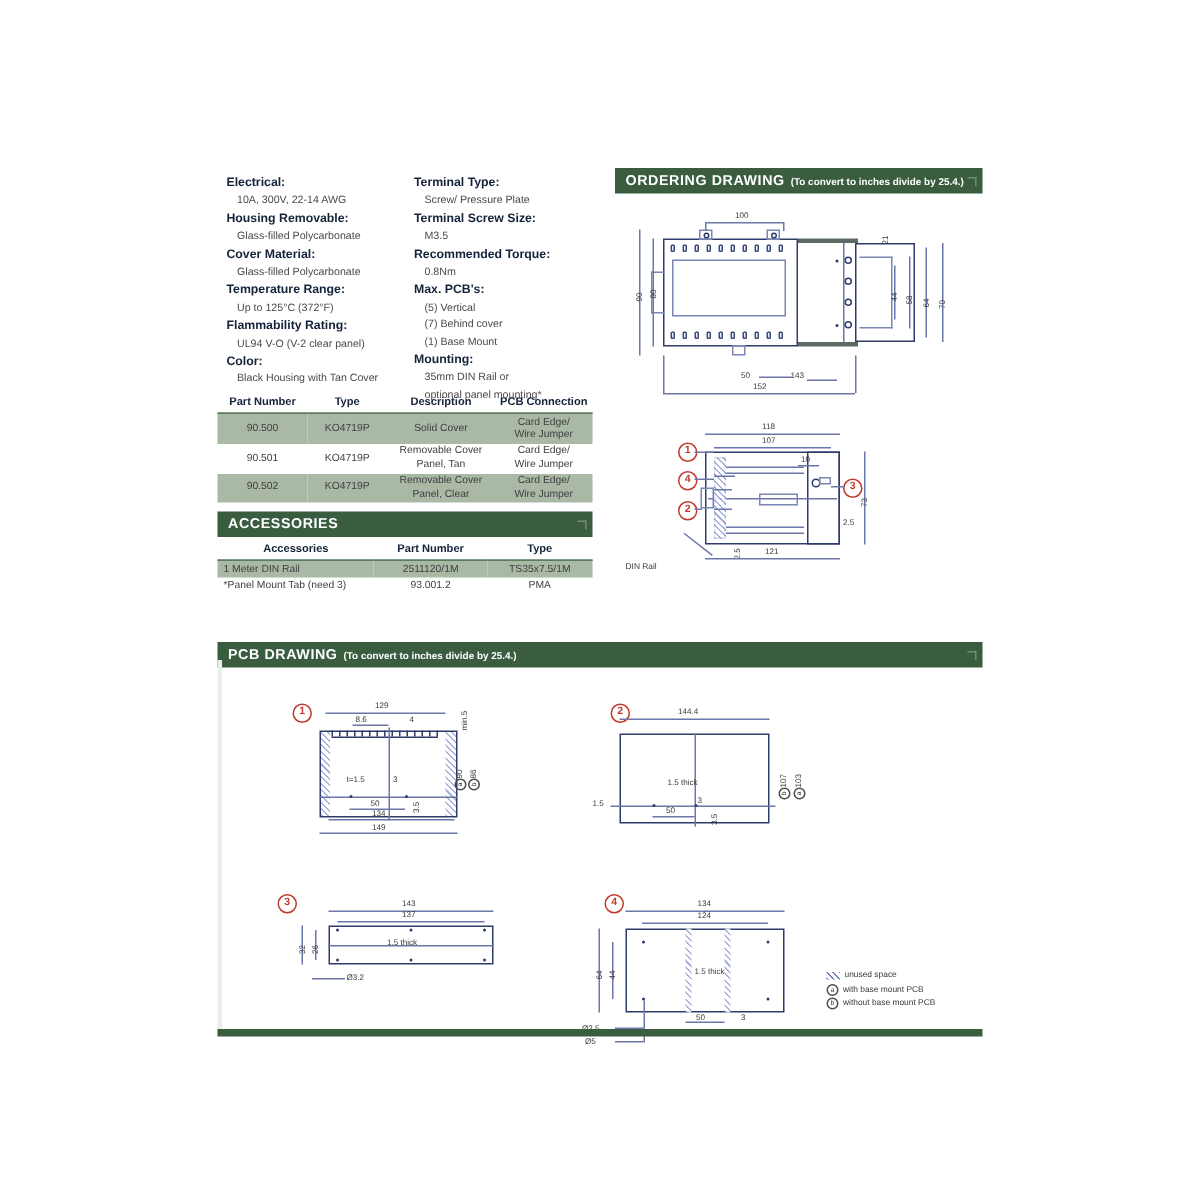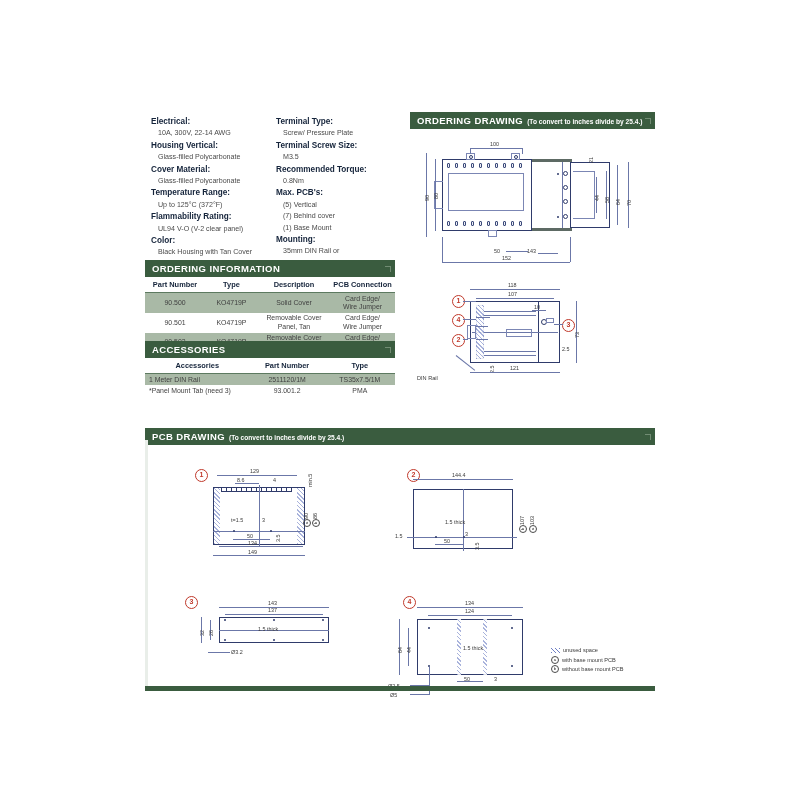--- a/index.html
+++ b/index.html
@@ -110,21 +110,21 @@
 </head>
 <body>
 
 <div class="page">
 
   <div id="tech-block">
     <div class="tech-cols">
       <div class="tech-col">
         <div class="t-label">Electrical:</div>
         <div class="t-val">10A, 300V, 22-14 AWG</div>
-        <div class="t-label">Housing Vertical:</div>
+        <div class="t-label">Housing Removable:</div>
         <div class="t-val">Glass-filled Polycarbonate</div>
         <div class="t-label">Cover Material:</div>
         <div class="t-val">Glass-filled Polycarbonate</div>
         <div class="t-label">Temperature Range:</div>
         <div class="t-val">Up to 125°C (372°F)</div>
         <div class="t-label">Flammability Rating:</div>
         <div class="t-val">UL94 V-O (V-2 clear panel)</div>
         <div class="t-label">Color:</div>
         <div class="t-val">Black Housing with Tan Cover</div>
       </div>
@@ -140,23 +140,20 @@
         <div class="t-val">(7) Behind cover</div>
         <div class="t-val">(1) Base Mount</div>
         <div class="t-label">Mounting:</div>
         <div class="t-val">35mm DIN Rail or</div>
         <div class="t-val">optional panel mounting*</div>
       </div>
     </div>
   </div>
 
   <div id="order-block">
-    <div class="bar">
-      <span>ORDERING INFORMATION</span>
-    </div>
     <table class="grid">
       <thead>
         <tr>
           <th style="width:24%">Part Number</th>
           <th style="width:21%">Type</th>
           <th style="width:29%">Description</th>
           <th style="width:26%">PCB Connection</th>
         </tr>
       </thead>
       <tbody>

